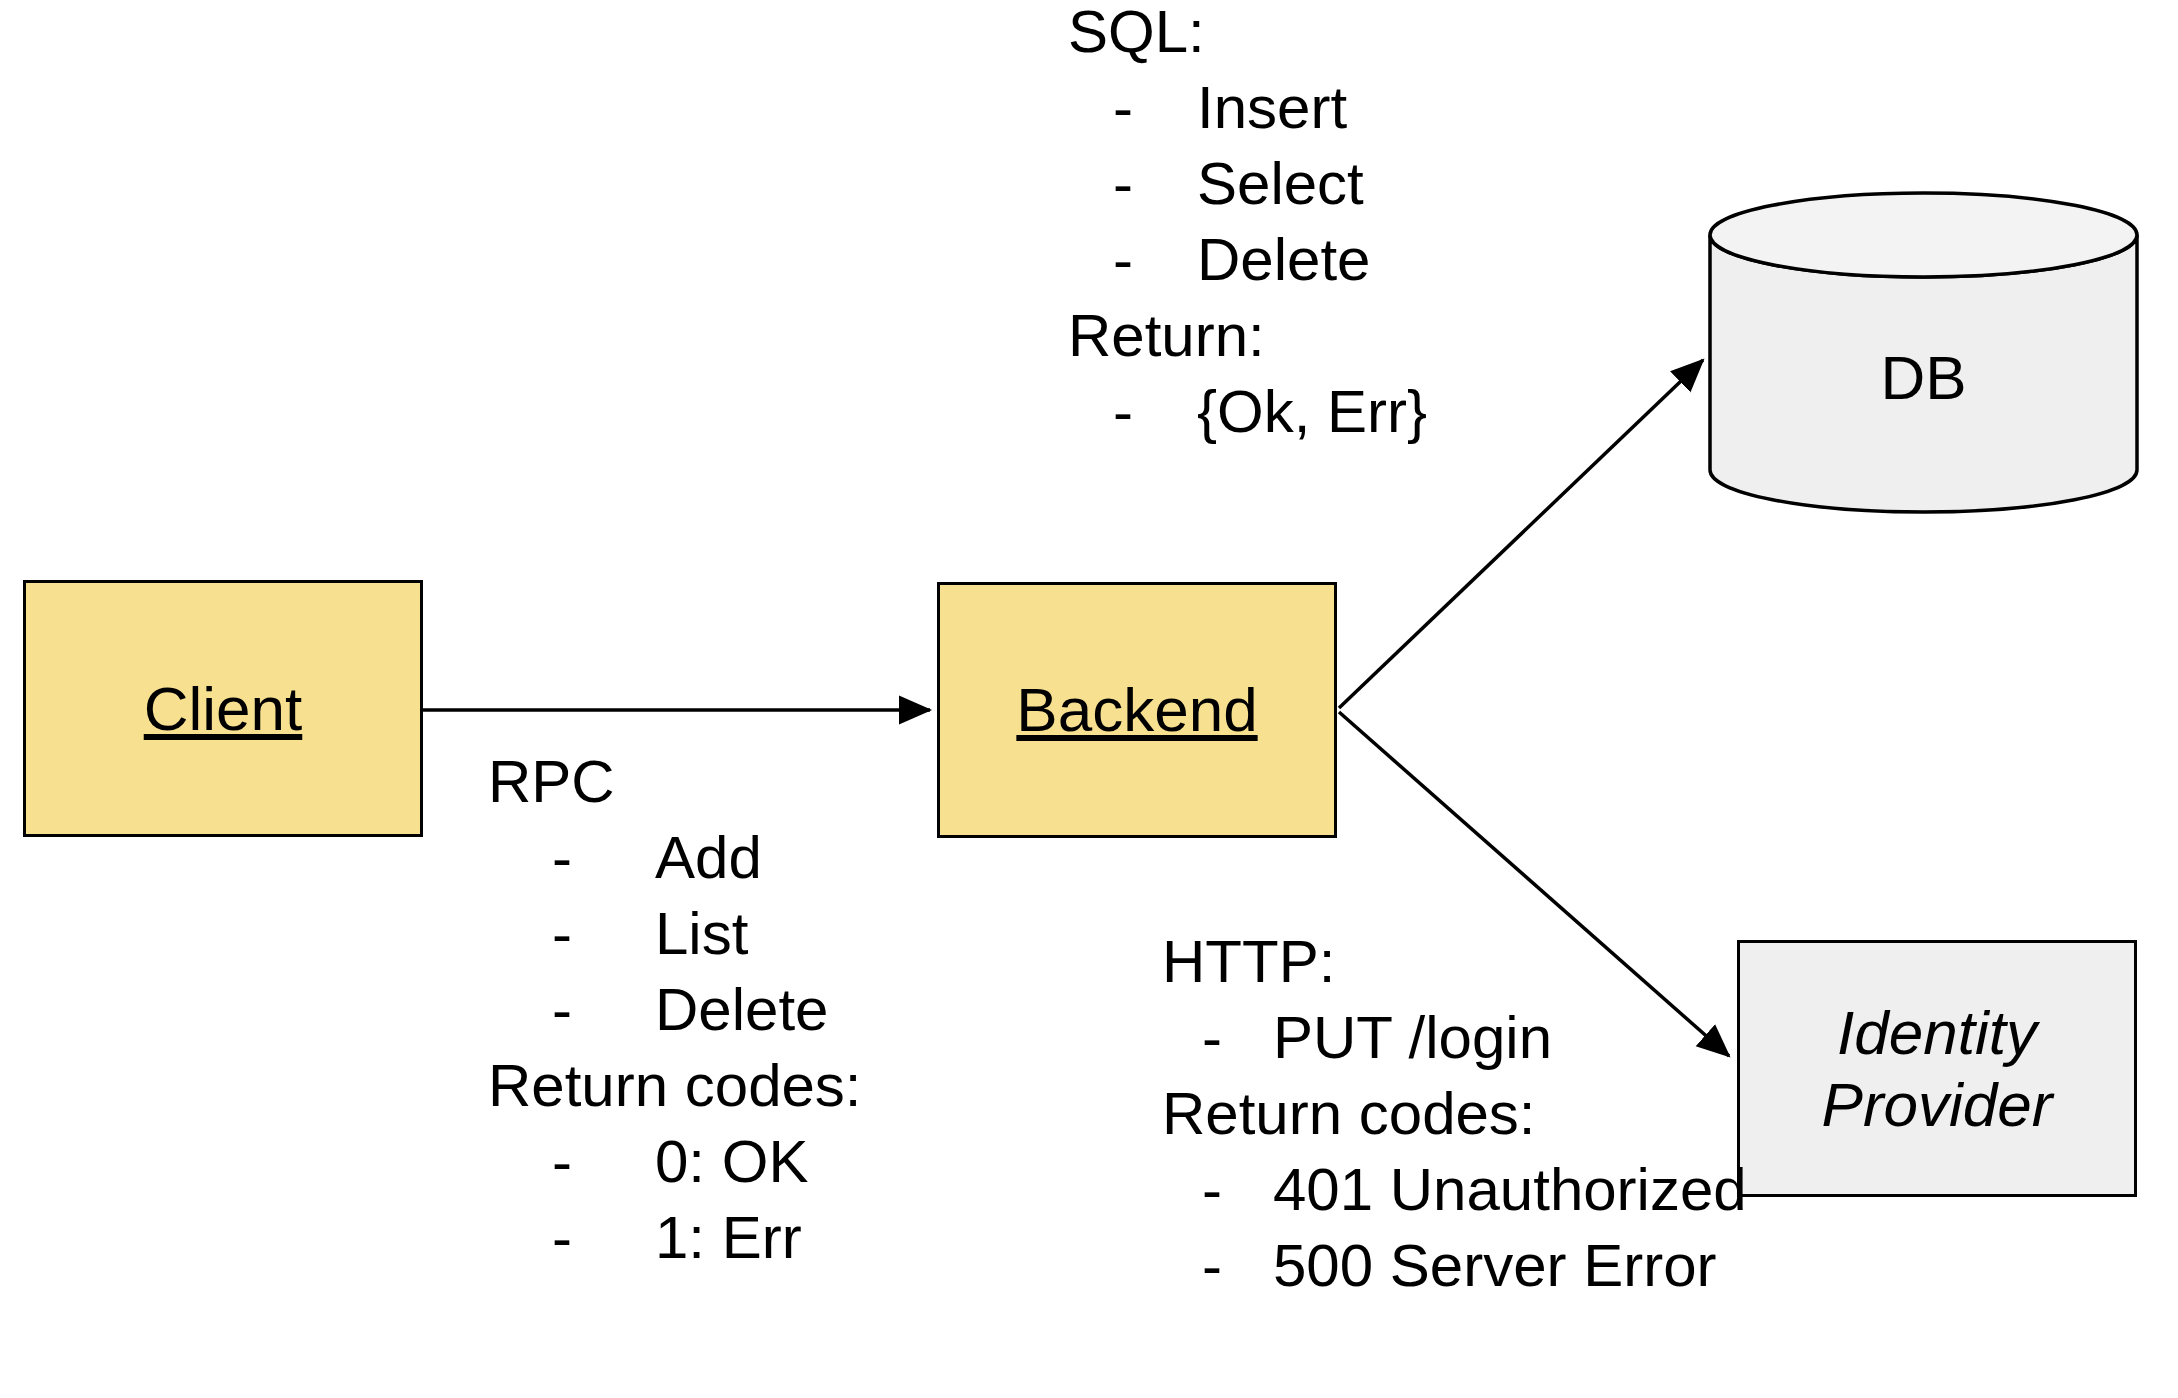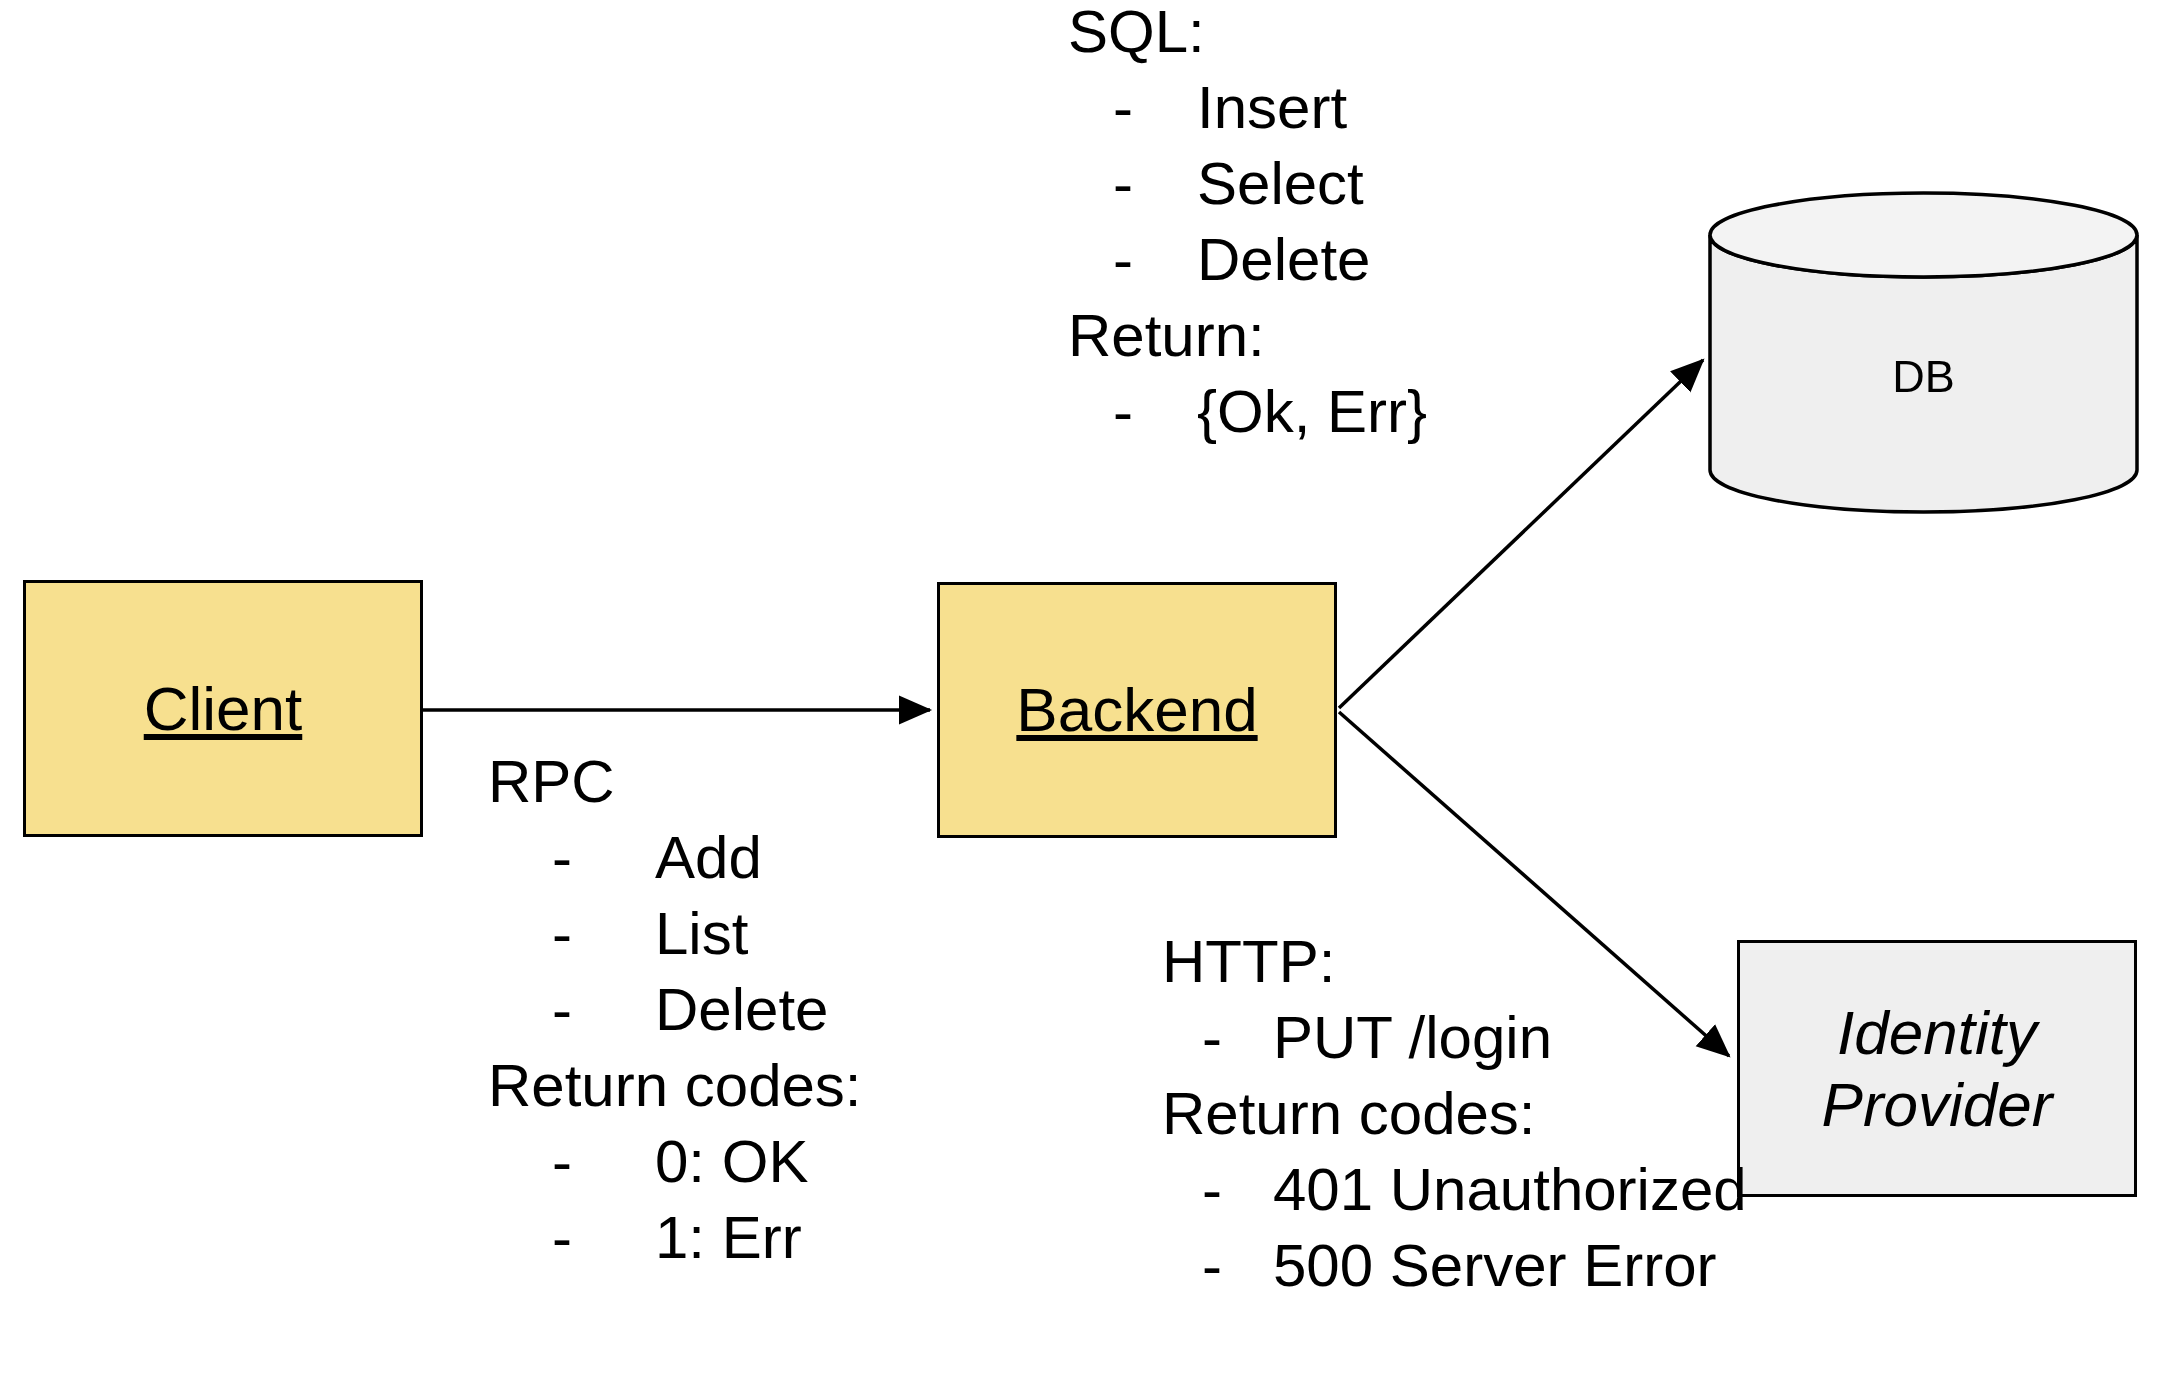--- a/index.html
+++ b/index.html
@@ -41,21 +41,21 @@
   .node-idp     { left: 1737px; top: 940px; width: 400px; height: 257px; }
   .db-label {
     position: absolute;
     left: 1710px;
     top: 252px;
     width: 427px;
     height: 250px;
     display: flex;
     align-items: center;
     justify-content: center;
-    font-size: 45px;
+    font-size: 62px;
     color: #000000;
   }
   
   .note {
     position: absolute;
     font-size: 60px;
     line-height: 76px;
     white-space: nowrap;
     color: #000000;
   }

